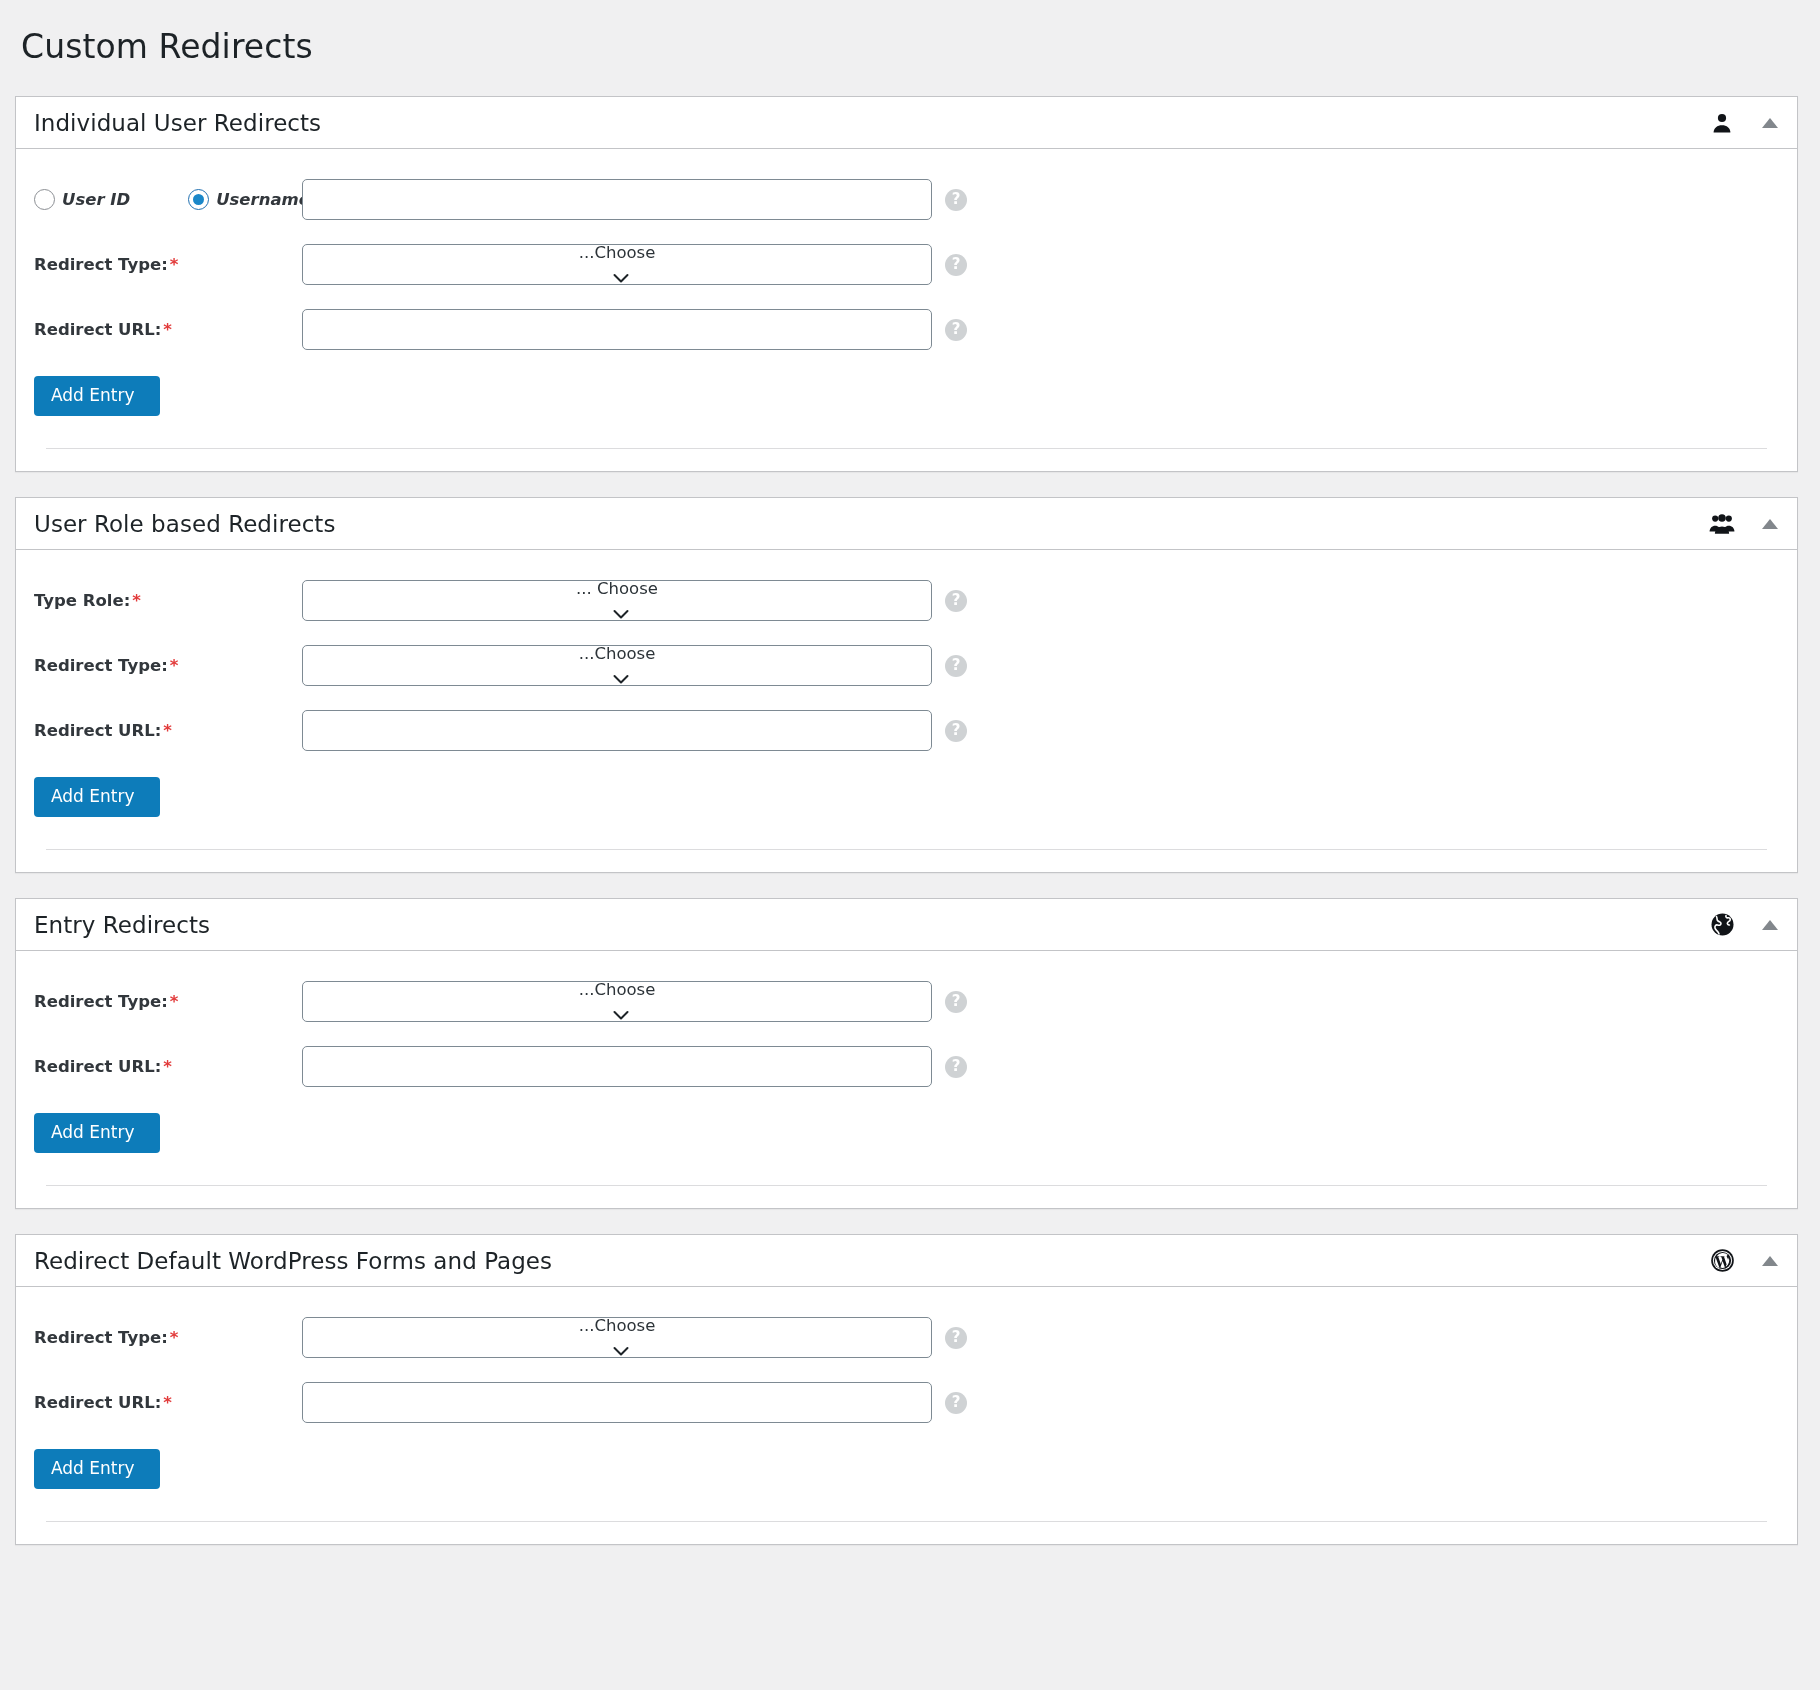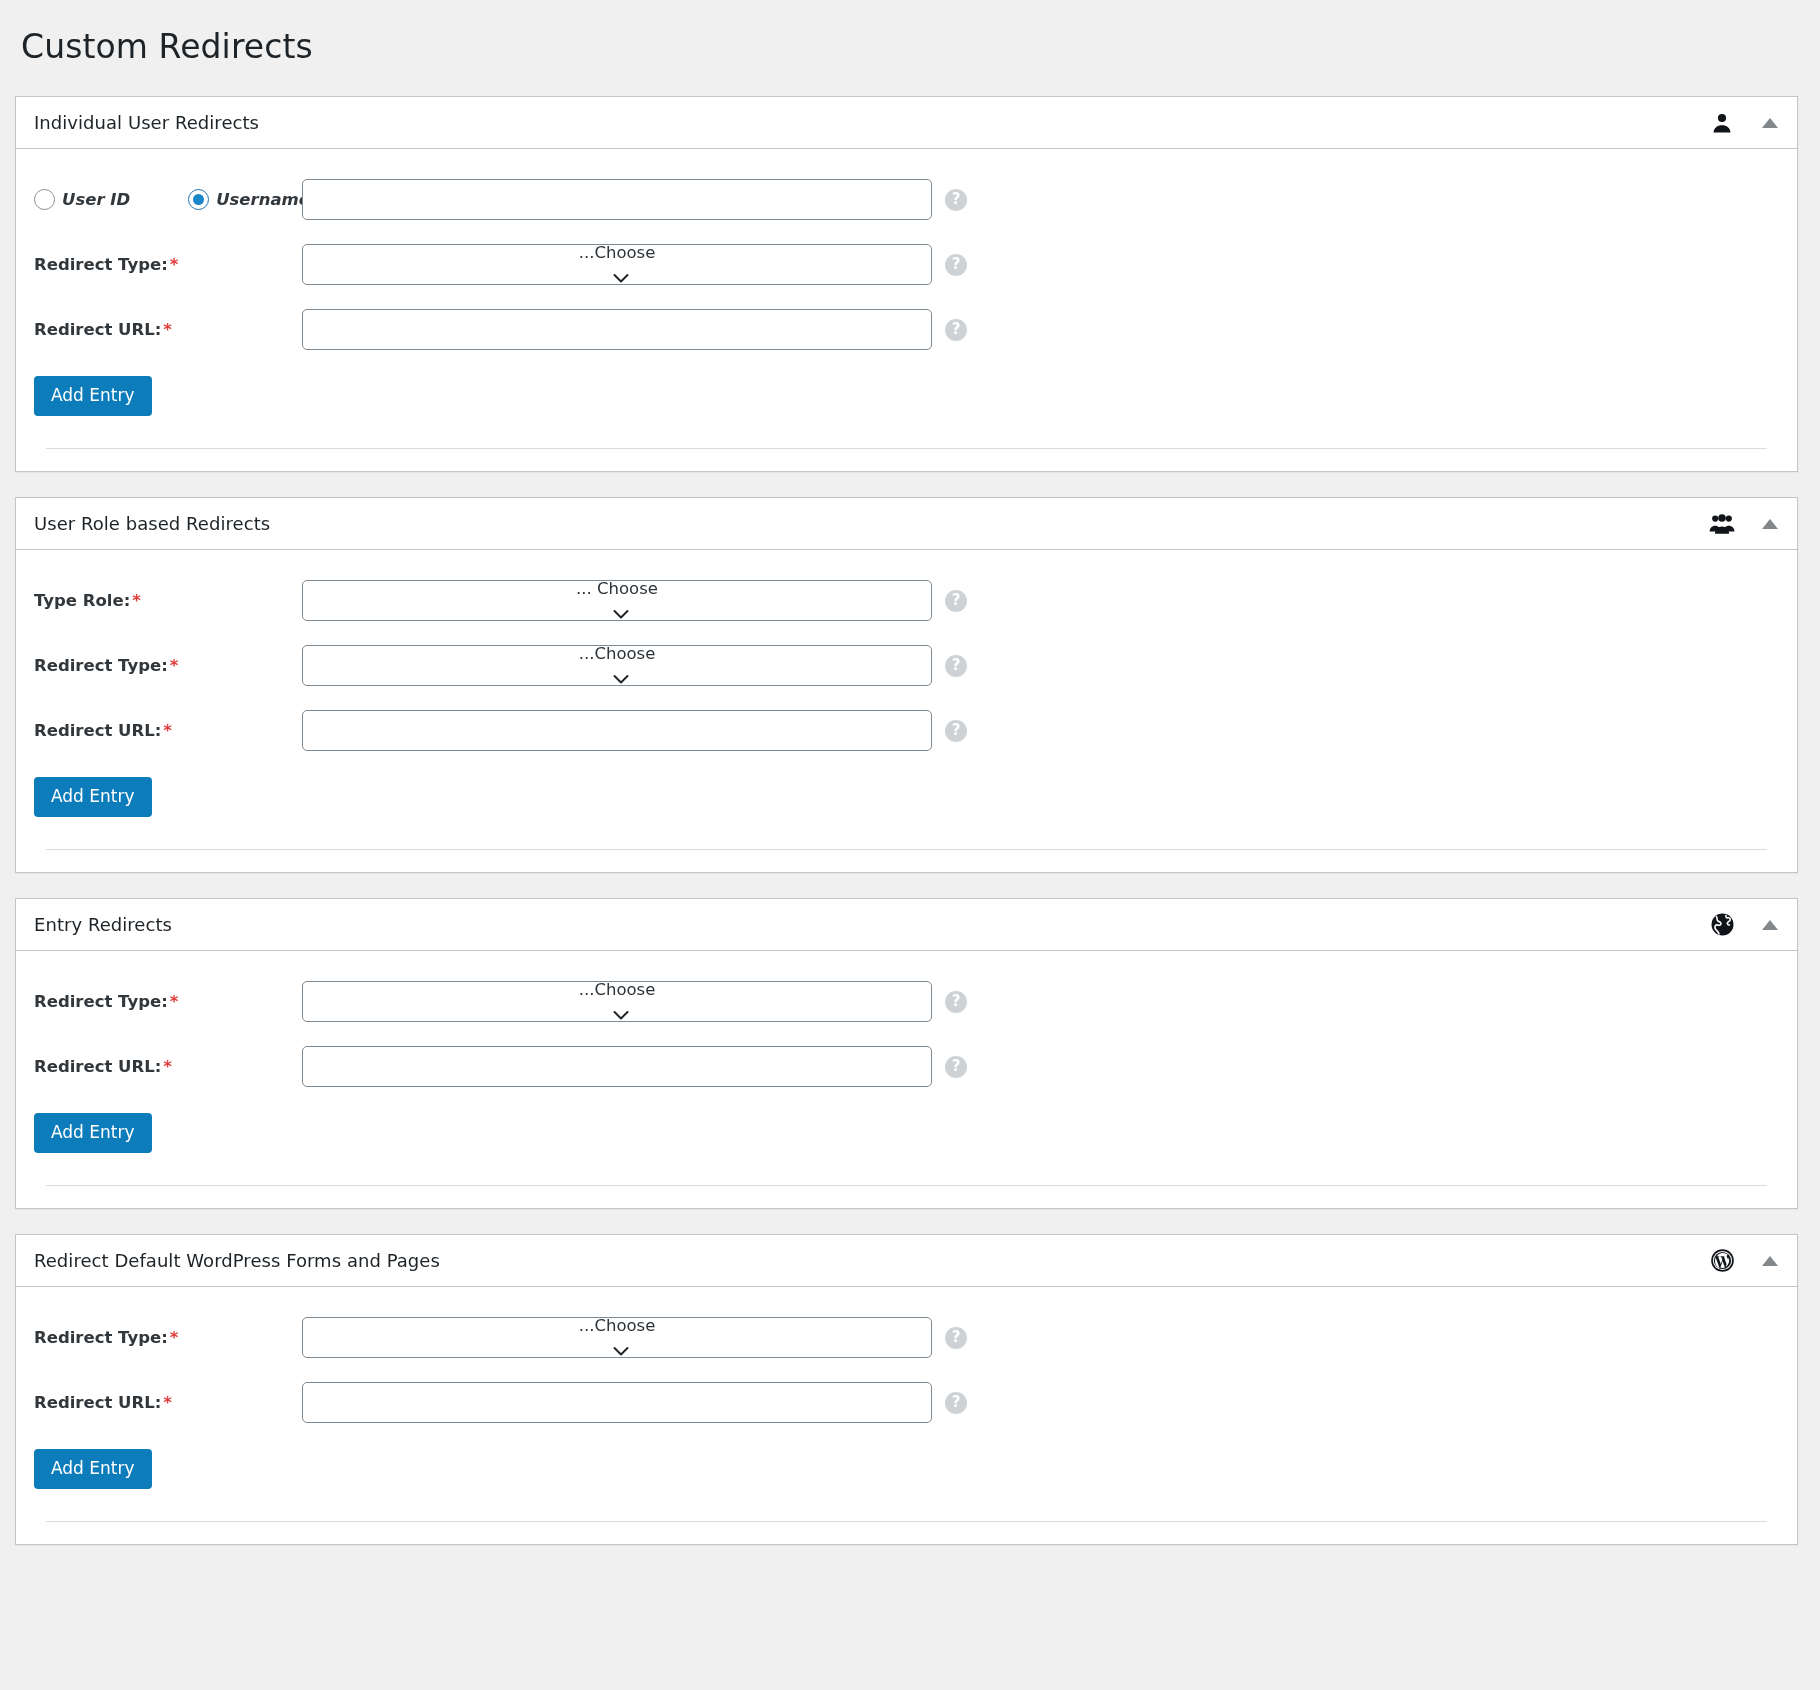--- a/index.html
+++ b/index.html
@@ -44,21 +44,21 @@
   .panel-header {
     display: flex;
     align-items: center;
     min-height: 52px;
     border-bottom: 1px solid #c3c4c7;
     padding: 0 14px 0 18px;
     box-sizing: border-box;
   }
 
   .panel-title {
-    font-size: 18px;
+    font-size: 23px;
     font-weight: 400;
     color: #1d2327;
     line-height: 1.4;
     flex: 1 1 auto;
     letter-spacing: .05px;
   }
 
   .panel-header-icons {
     display: flex;
     align-items: center;
@@ -228,21 +228,21 @@
   }
 
   .btn-primary {
     display: inline-block;
     background: #0d7cba;
     color: #ffffff;
     border: none;
     border-radius: 4px;
     font-size: 17px;
     font-family: "DejaVu Sans", "Liberation Sans", sans-serif;
-    padding: 11px 17px 12px 17px;
+    padding: 11px 25px 12px 17px;
     cursor: pointer;
     line-height: 1;
     margin-top: 2px;
   }
 
   .btn-row { margin-bottom: 0; }
 
   .panel-rule {
     border: 0;
     border-top: 1px solid #dcdcde;

